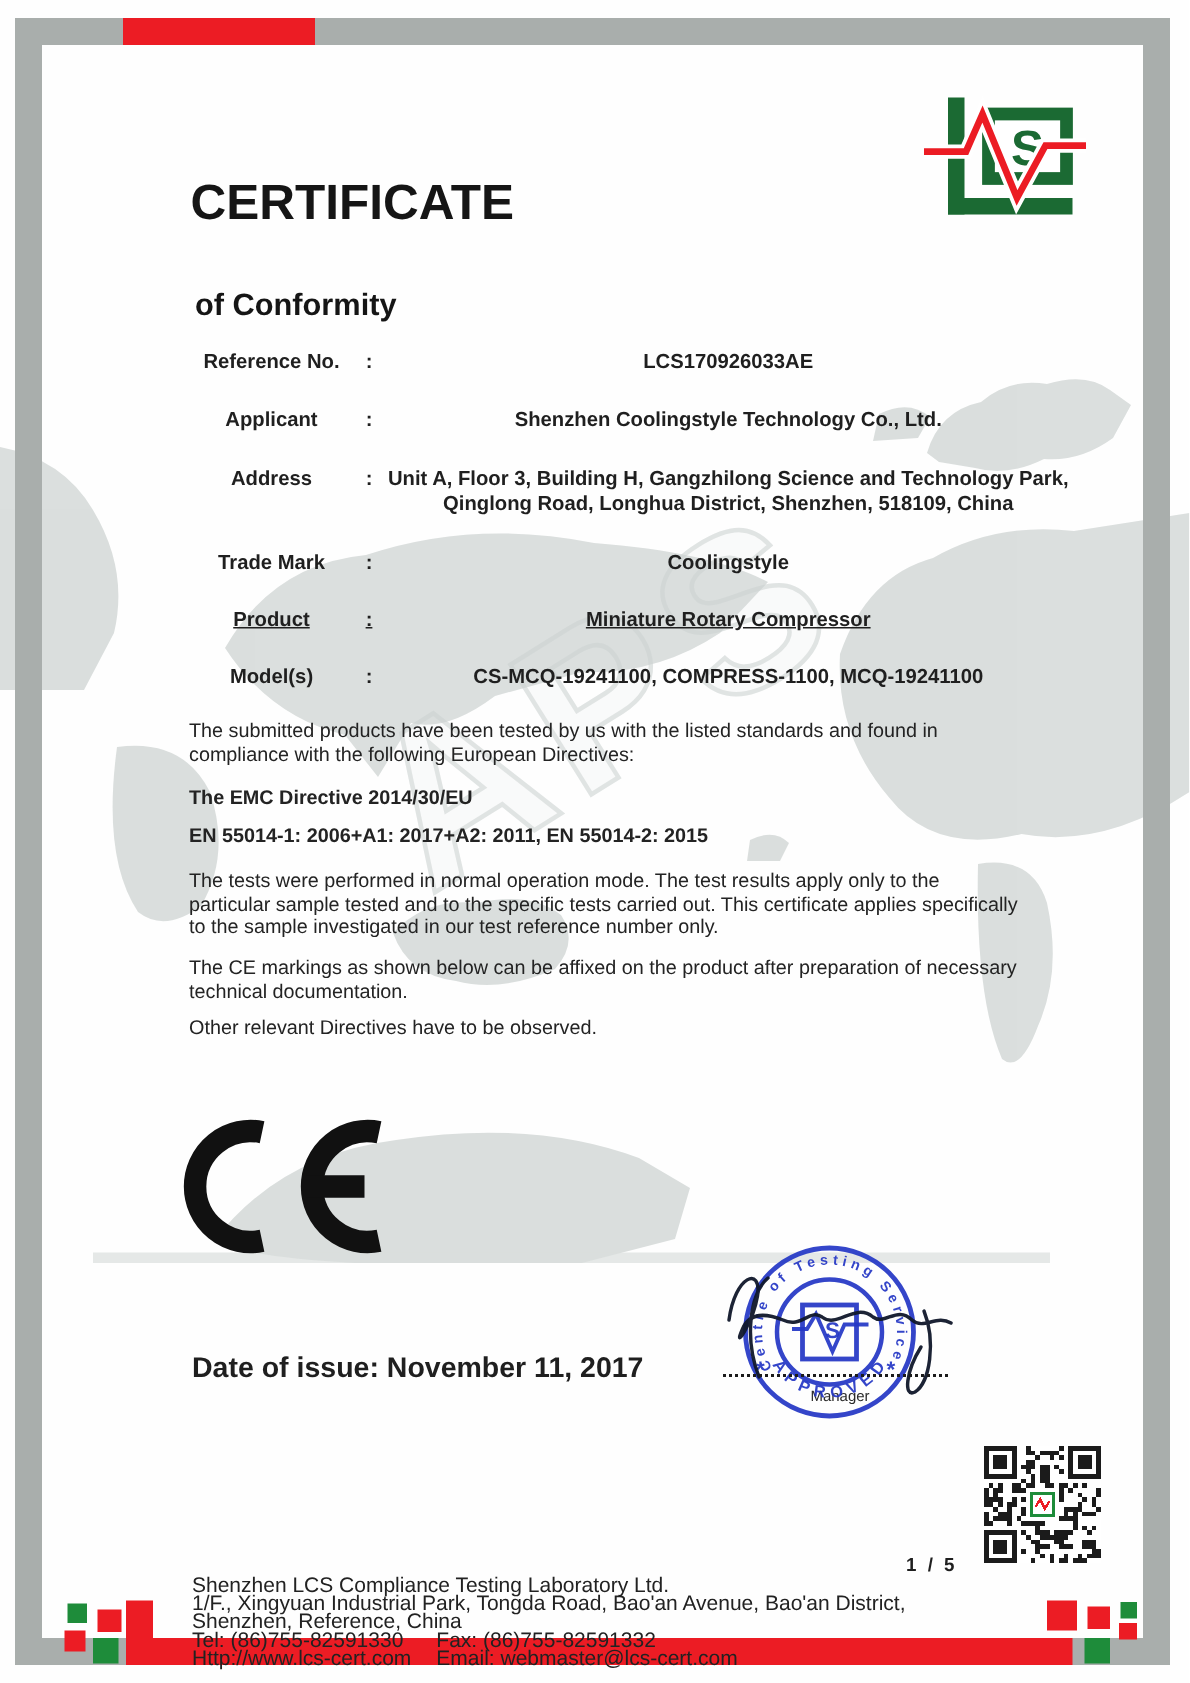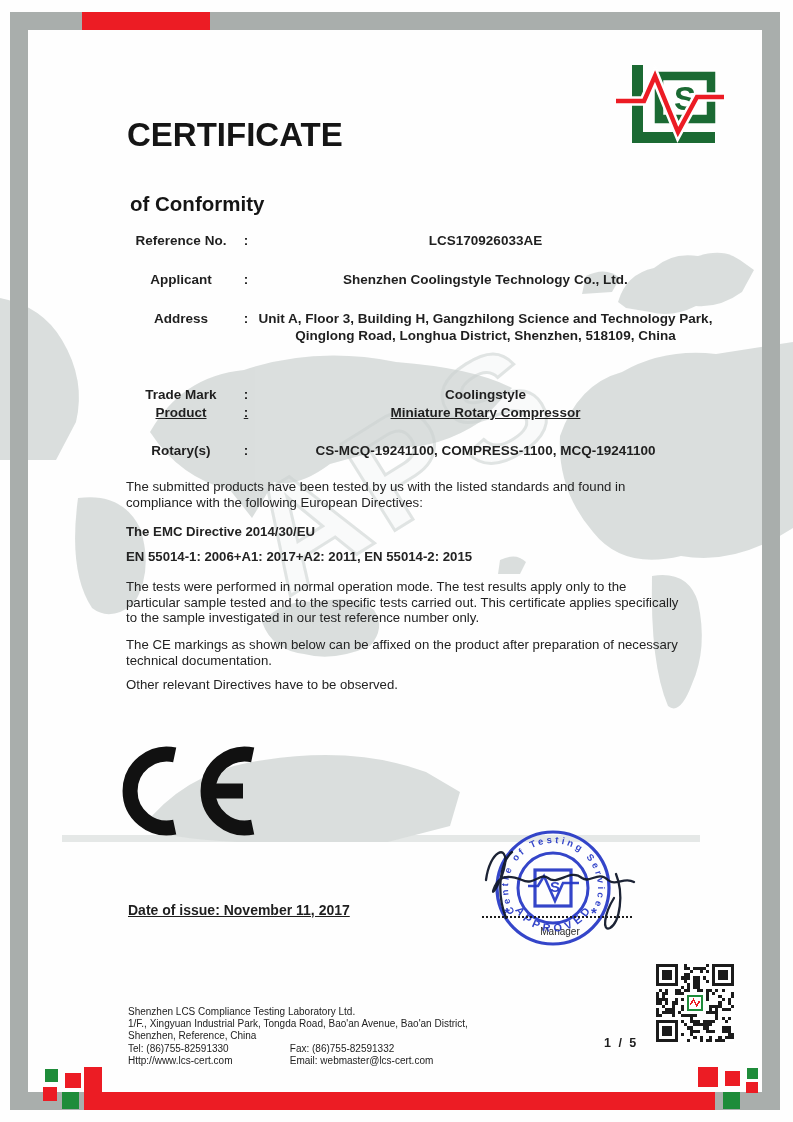--- a/index.html
+++ b/index.html
@@ -33,27 +33,27 @@
   
   .content{position:absolute;left:0;top:0;width:793px;height:1122px;z-index:5;}
   .title{position:absolute;left:127px;top:116px;margin:0;font-size:33px;font-weight:bold;letter-spacing:0px;color:#151515;text-align:right;}
   .subtitle{position:absolute;left:130px;top:158px;font-size:20.5px;font-weight:bold;color:#151515;margin-top:34px;}
   .fieldrow{position:absolute;left:128px;width:585px;display:flex;font-size:13.5px;font-weight:bold;line-height:17px;text-align:center;}
   .fieldrow .lbl{width:106px;flex:0 0 106px;}
   .fieldrow .col{width:24px;flex:0 0 24px;}
   .fieldrow .val{flex:1;}
   .para{position:absolute;left:126px;width:556px;margin:0;font-size:13.2px;line-height:15.6px;color:#232323;}
   .para.b{font-weight:bold;}
-  .date-line{position:absolute;left:128px;top:902px;font-size:14px;font-weight:bold;text-decoration:underline;}
+  .date-line{position:absolute;left:128px;top:902px;font-size:19px;font-weight:bold;}
   
   .stamp{position:absolute;left:478px;top:822px;z-index:6;}
   .dotline{position:absolute;left:482px;top:916px;width:150px;border-top:2px dotted #1b1b1b;z-index:7;}
   .manager{position:absolute;left:512px;top:926px;width:96px;text-align:center;font-size:10px;color:#2a2a2a;z-index:5;}
   
-  .footer{position:absolute;left:128px;top:1006px;font-size:10px;line-height:12.2px;color:#222;}
+  .footer{position:absolute;left:128px;top:1050px;font-size:14px;line-height:12.2px;color:#222;}
   .footer .cols span.c1{display:inline-block;width:159px;}
   .footer .bold{font-weight:normal;}
   .qr{position:absolute;left:656px;top:964px;z-index:5;}
   .pageno{position:absolute;left:604px;top:1036px;font-size:12.5px;font-weight:bold;letter-spacing:2px;}
   .logo{position:absolute;left:612px;top:58px;z-index:5;}
   .ce{position:absolute;left:118px;top:744px;z-index:5;}
 </style>
 </head>
 <body>
 
@@ -115,32 +115,32 @@
     <div class="fieldrow" style="top:271px;">
       <span class="lbl">Applicant</span>
       <span class="col">:</span>
       <span class="val">Shenzhen Coolingstyle Technology Co., Ltd.</span>
     </div>
     <div class="fieldrow" style="top:310px;">
       <span class="lbl">Address</span>
       <span class="col">:</span>
       <span class="val">Unit A, Floor 3, Building H, Gangzhilong Science and Technology Park, Qinglong Road, Longhua District, Shenzhen, 518109, China</span>
     </div>
-    <div class="fieldrow" style="top:366px;margin-top:20px;">
+    <div class="fieldrow" style="top:366px;">
       <span class="lbl">Trade Mark</span>
       <span class="col">:</span>
       <span class="val">Coolingstyle</span>
     </div>
     <div class="fieldrow" style="top:404px;text-decoration:underline;">
       <span class="lbl">Product</span>
       <span class="col">:</span>
       <span class="val">Miniature Rotary Compressor</span>
     </div>
     <div class="fieldrow" style="top:442px;">
-      <span class="lbl">Rotary(s)</span>
+      <span class="lbl">Model(s)</span>
       <span class="col">:</span>
       <span class="val">CS-MCQ-19241100, COMPRESS-1100, MCQ-19241100</span>
     </div>
 
     <p class="para" style="top:479px;">The submitted products have been tested by us with the listed standards and found in compliance with the following European Directives:</p>
     <p class="para b" style="top:524px;">The EMC Directive 2014/30/EU</p>
     <p class="para b" style="top:549px;">EN 55014-1: 2006+A1: 2017+A2: 2011, EN 55014-2: 2015</p>
     <p class="para" style="top:579px;">The tests were performed in normal operation mode. The test results apply only to the particular sample tested and to the specific tests carried out. This certificate applies specifically to the sample investigated in our test reference number only.</p>
     <p class="para" style="top:677px;">Other relevant Directives have to be observed.</p>
     <p class="para" style="top:637px;">The CE markings as shown below can be affixed on the product after preparation of necessary technical documentation.</p>

